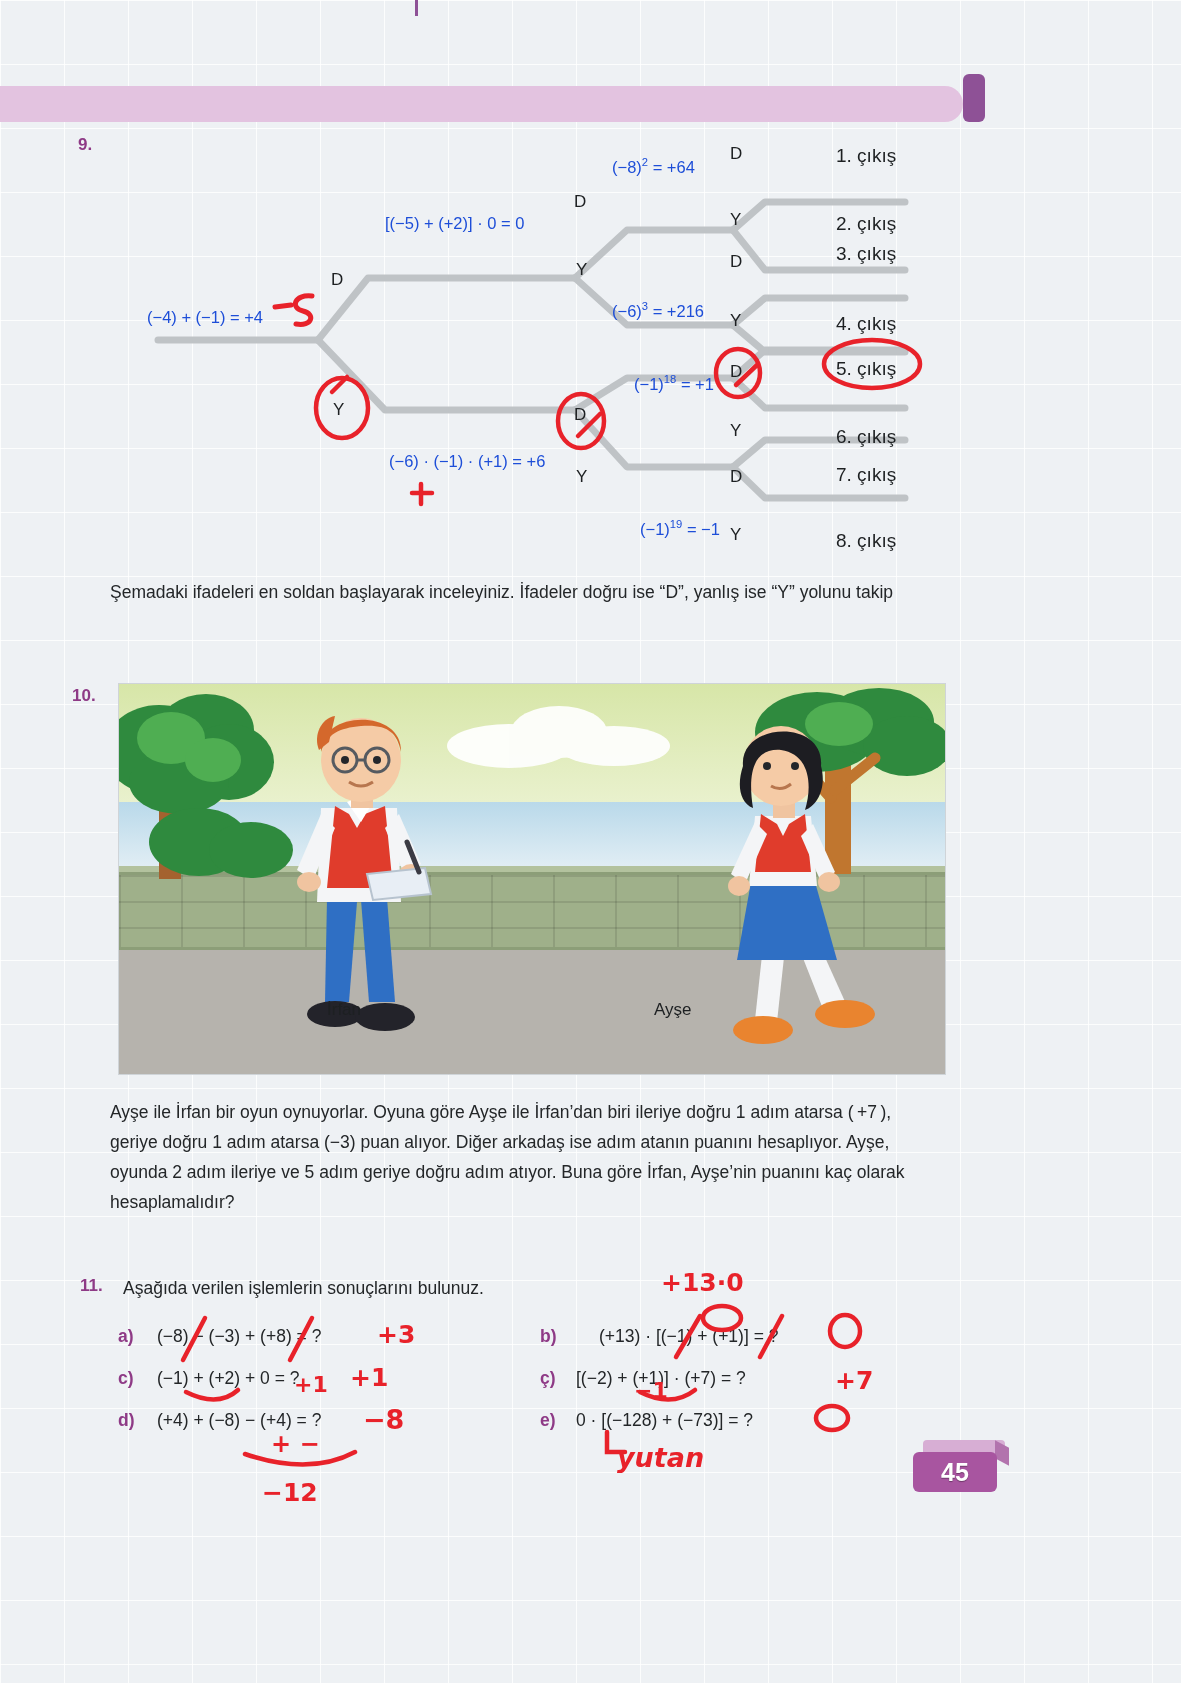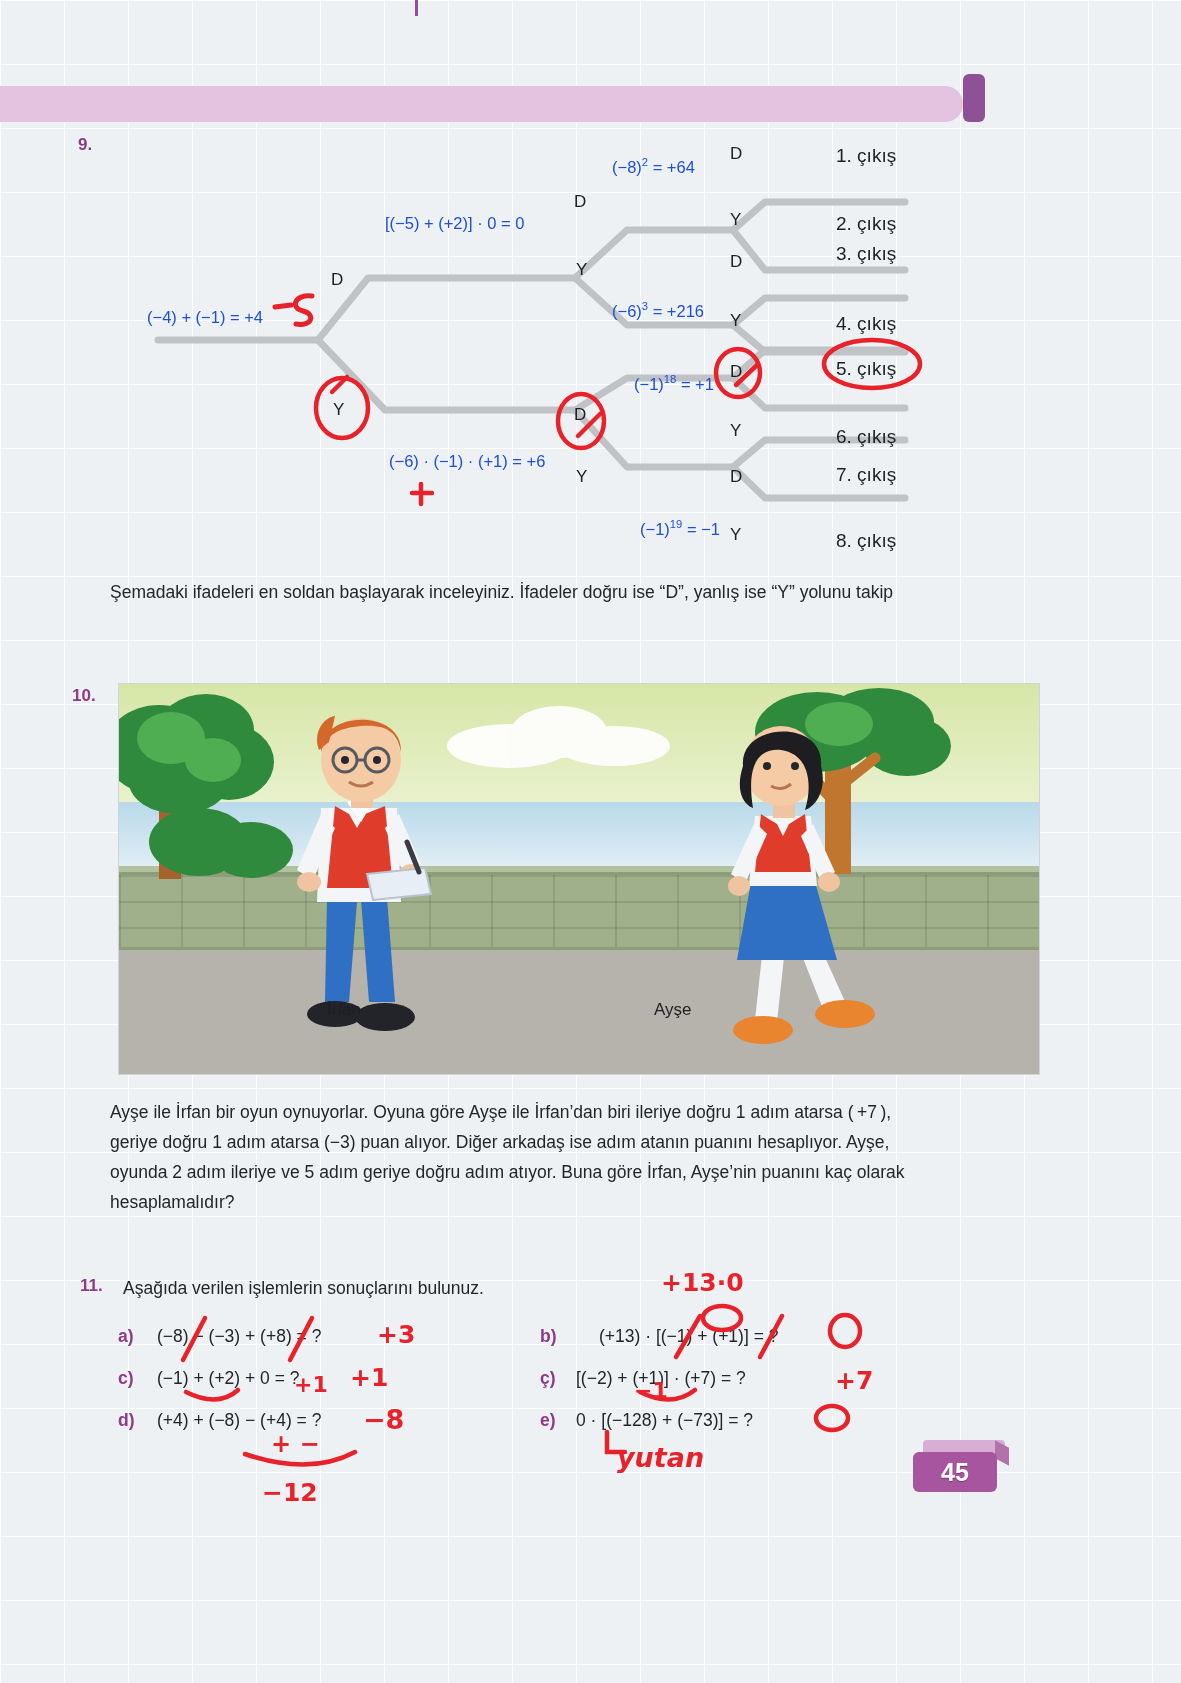--- a/index.html
+++ b/index.html
@@ -66,21 +66,21 @@
   .ink-text {
     position: absolute;
     color: #e8222a;
     font-family: "DejaVu Sans", sans-serif;
     font-weight: bold;
     white-space: nowrap;
   }
 
   
   .illus {
-    position: absolute; left: 118px; top: 683px; width: 922px; height: 392px;
+    position: absolute; left: 118px; top: 683px; width: 828px; height: 392px;
     overflow: hidden;
     border: 1px solid #cfd4d8;
   }
   .sky { position:absolute; left:0; top:0; width:100%; height:160px;
          background: linear-gradient(#dfeac4 0%, #eaf2d7 38%, #cfe3f0 60%, #eef4f8 100%); }
   .hillgrass { position:absolute; left:0; top:0; width:100%; height:118px;
          background: linear-gradient(#d7e6a8, #e9f1cd); }
   .water { position:absolute; left:0; top:118px; width:100%; height:70px;
          background: linear-gradient(#b9d9ea, #e4eff5); }
   .ground { position:absolute; left:0; top:255px; width:100%; height:137px;

